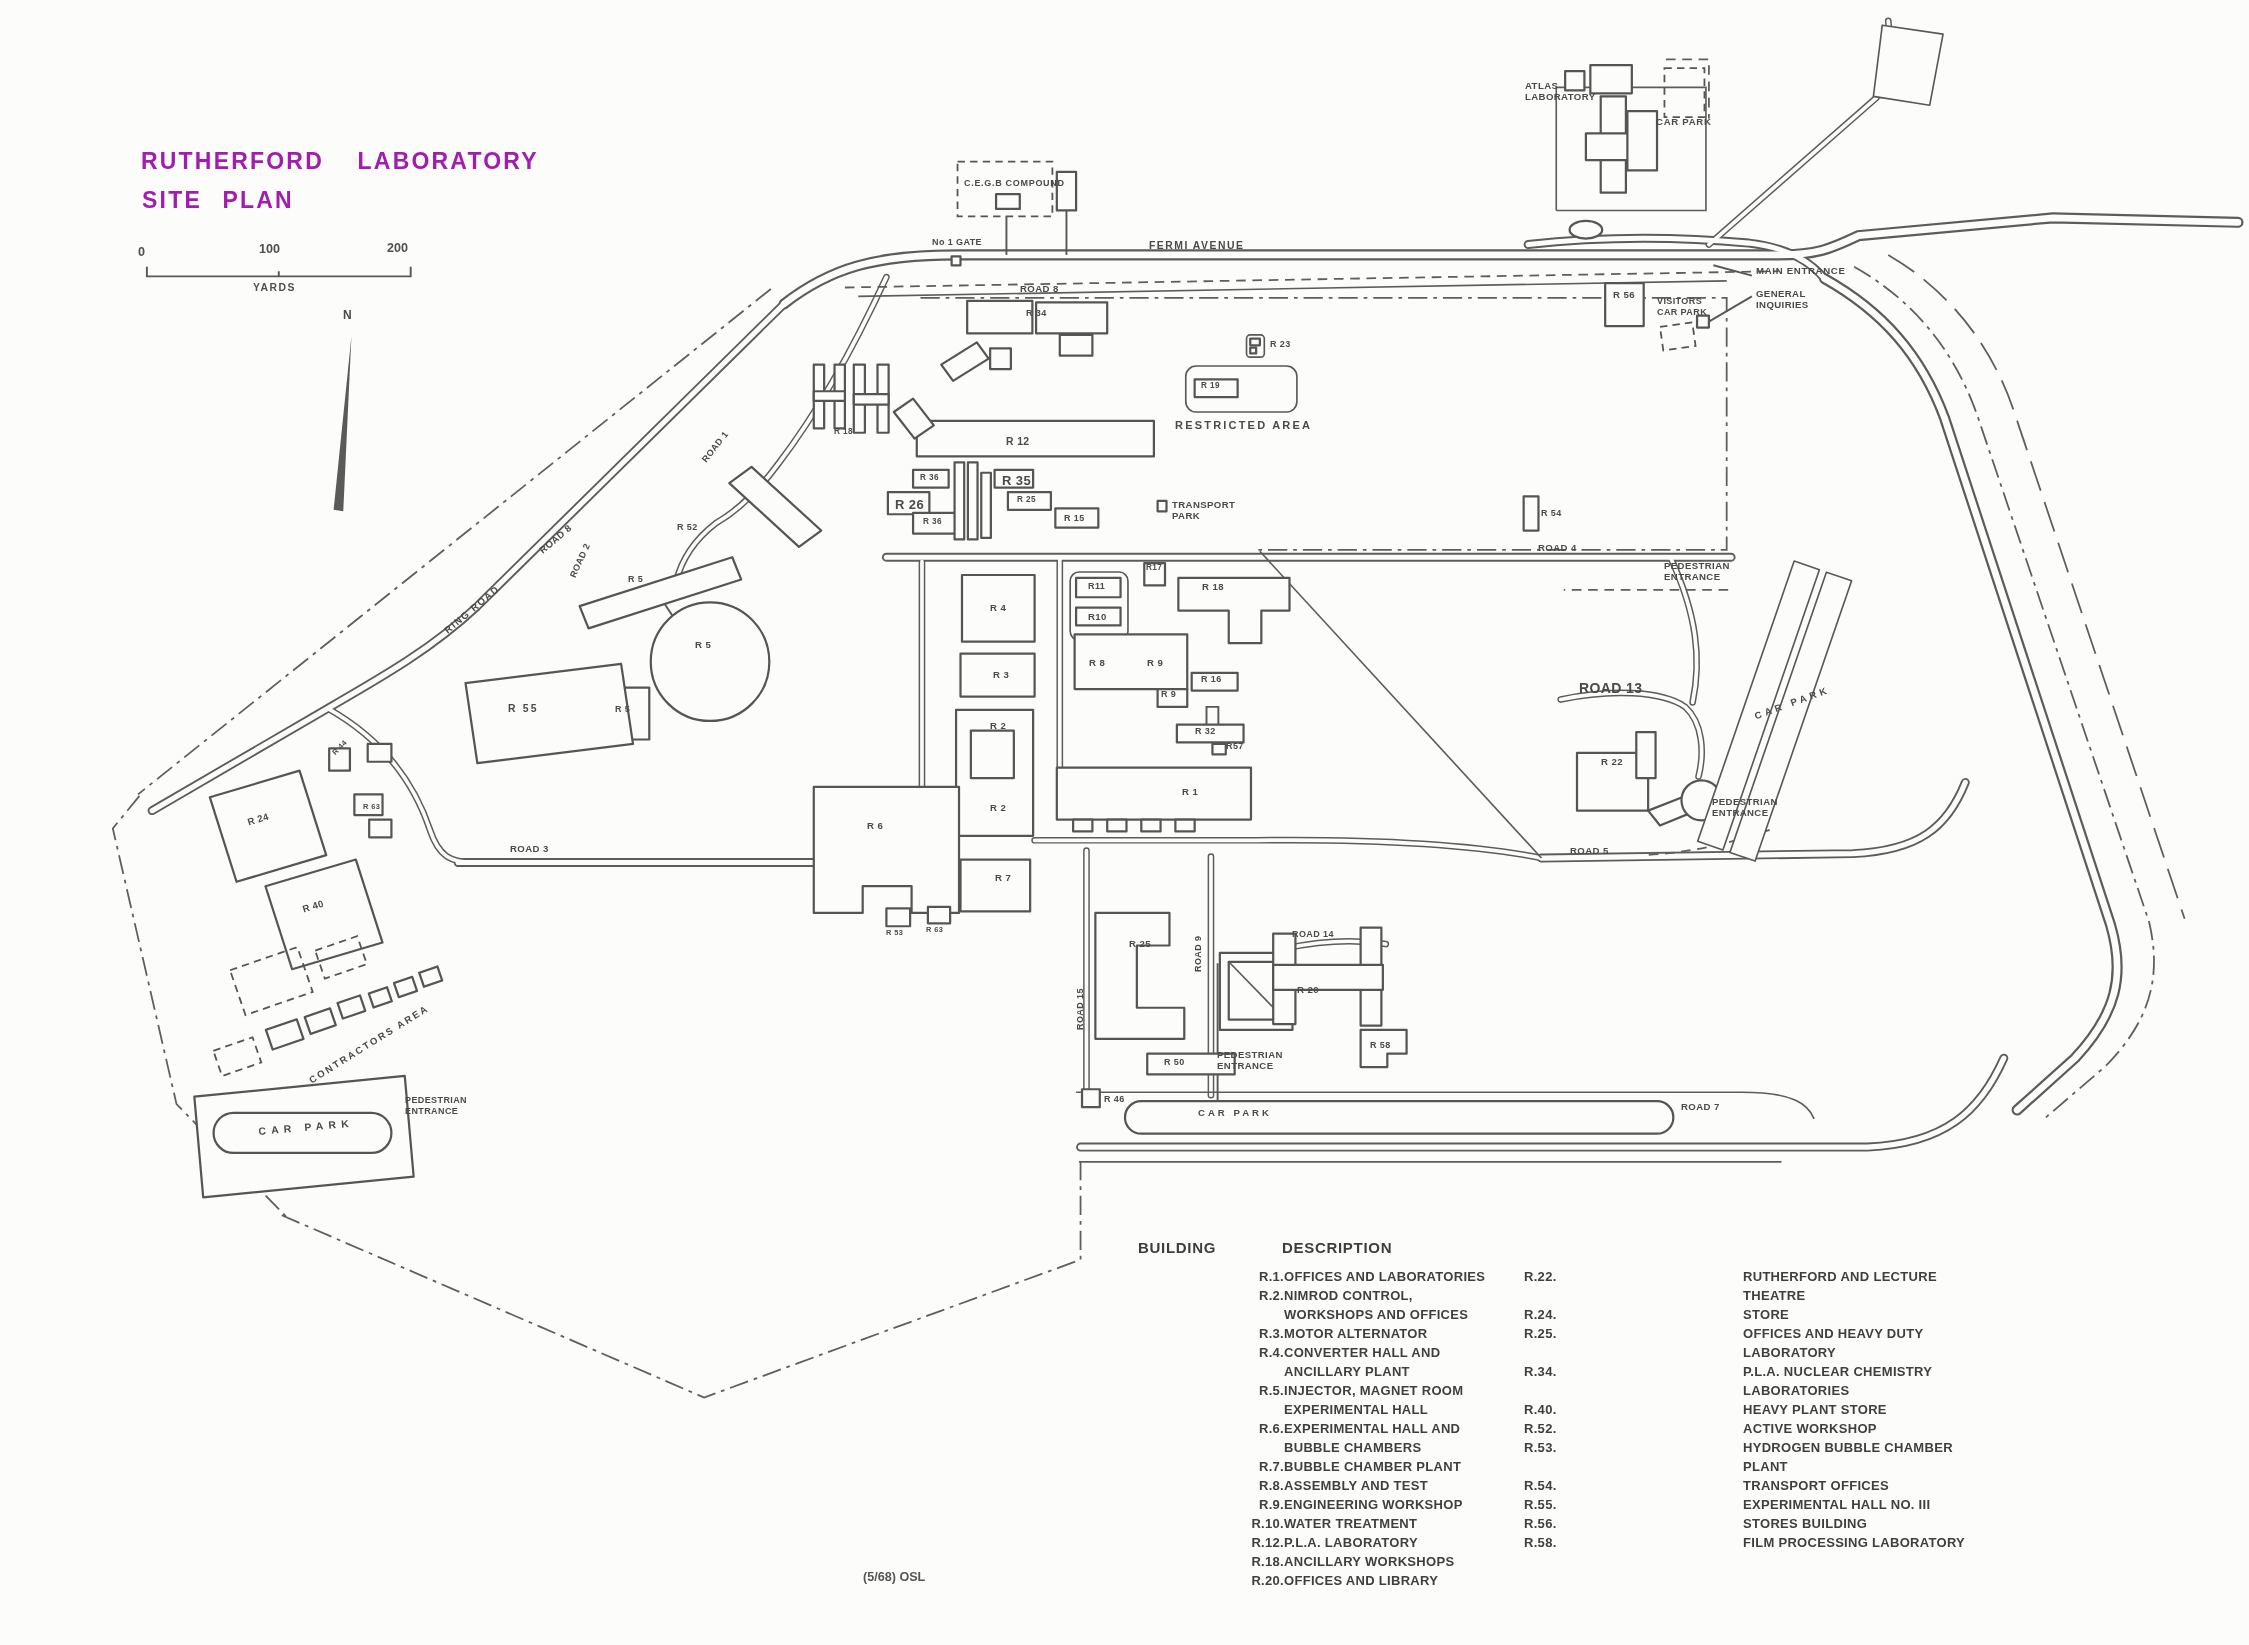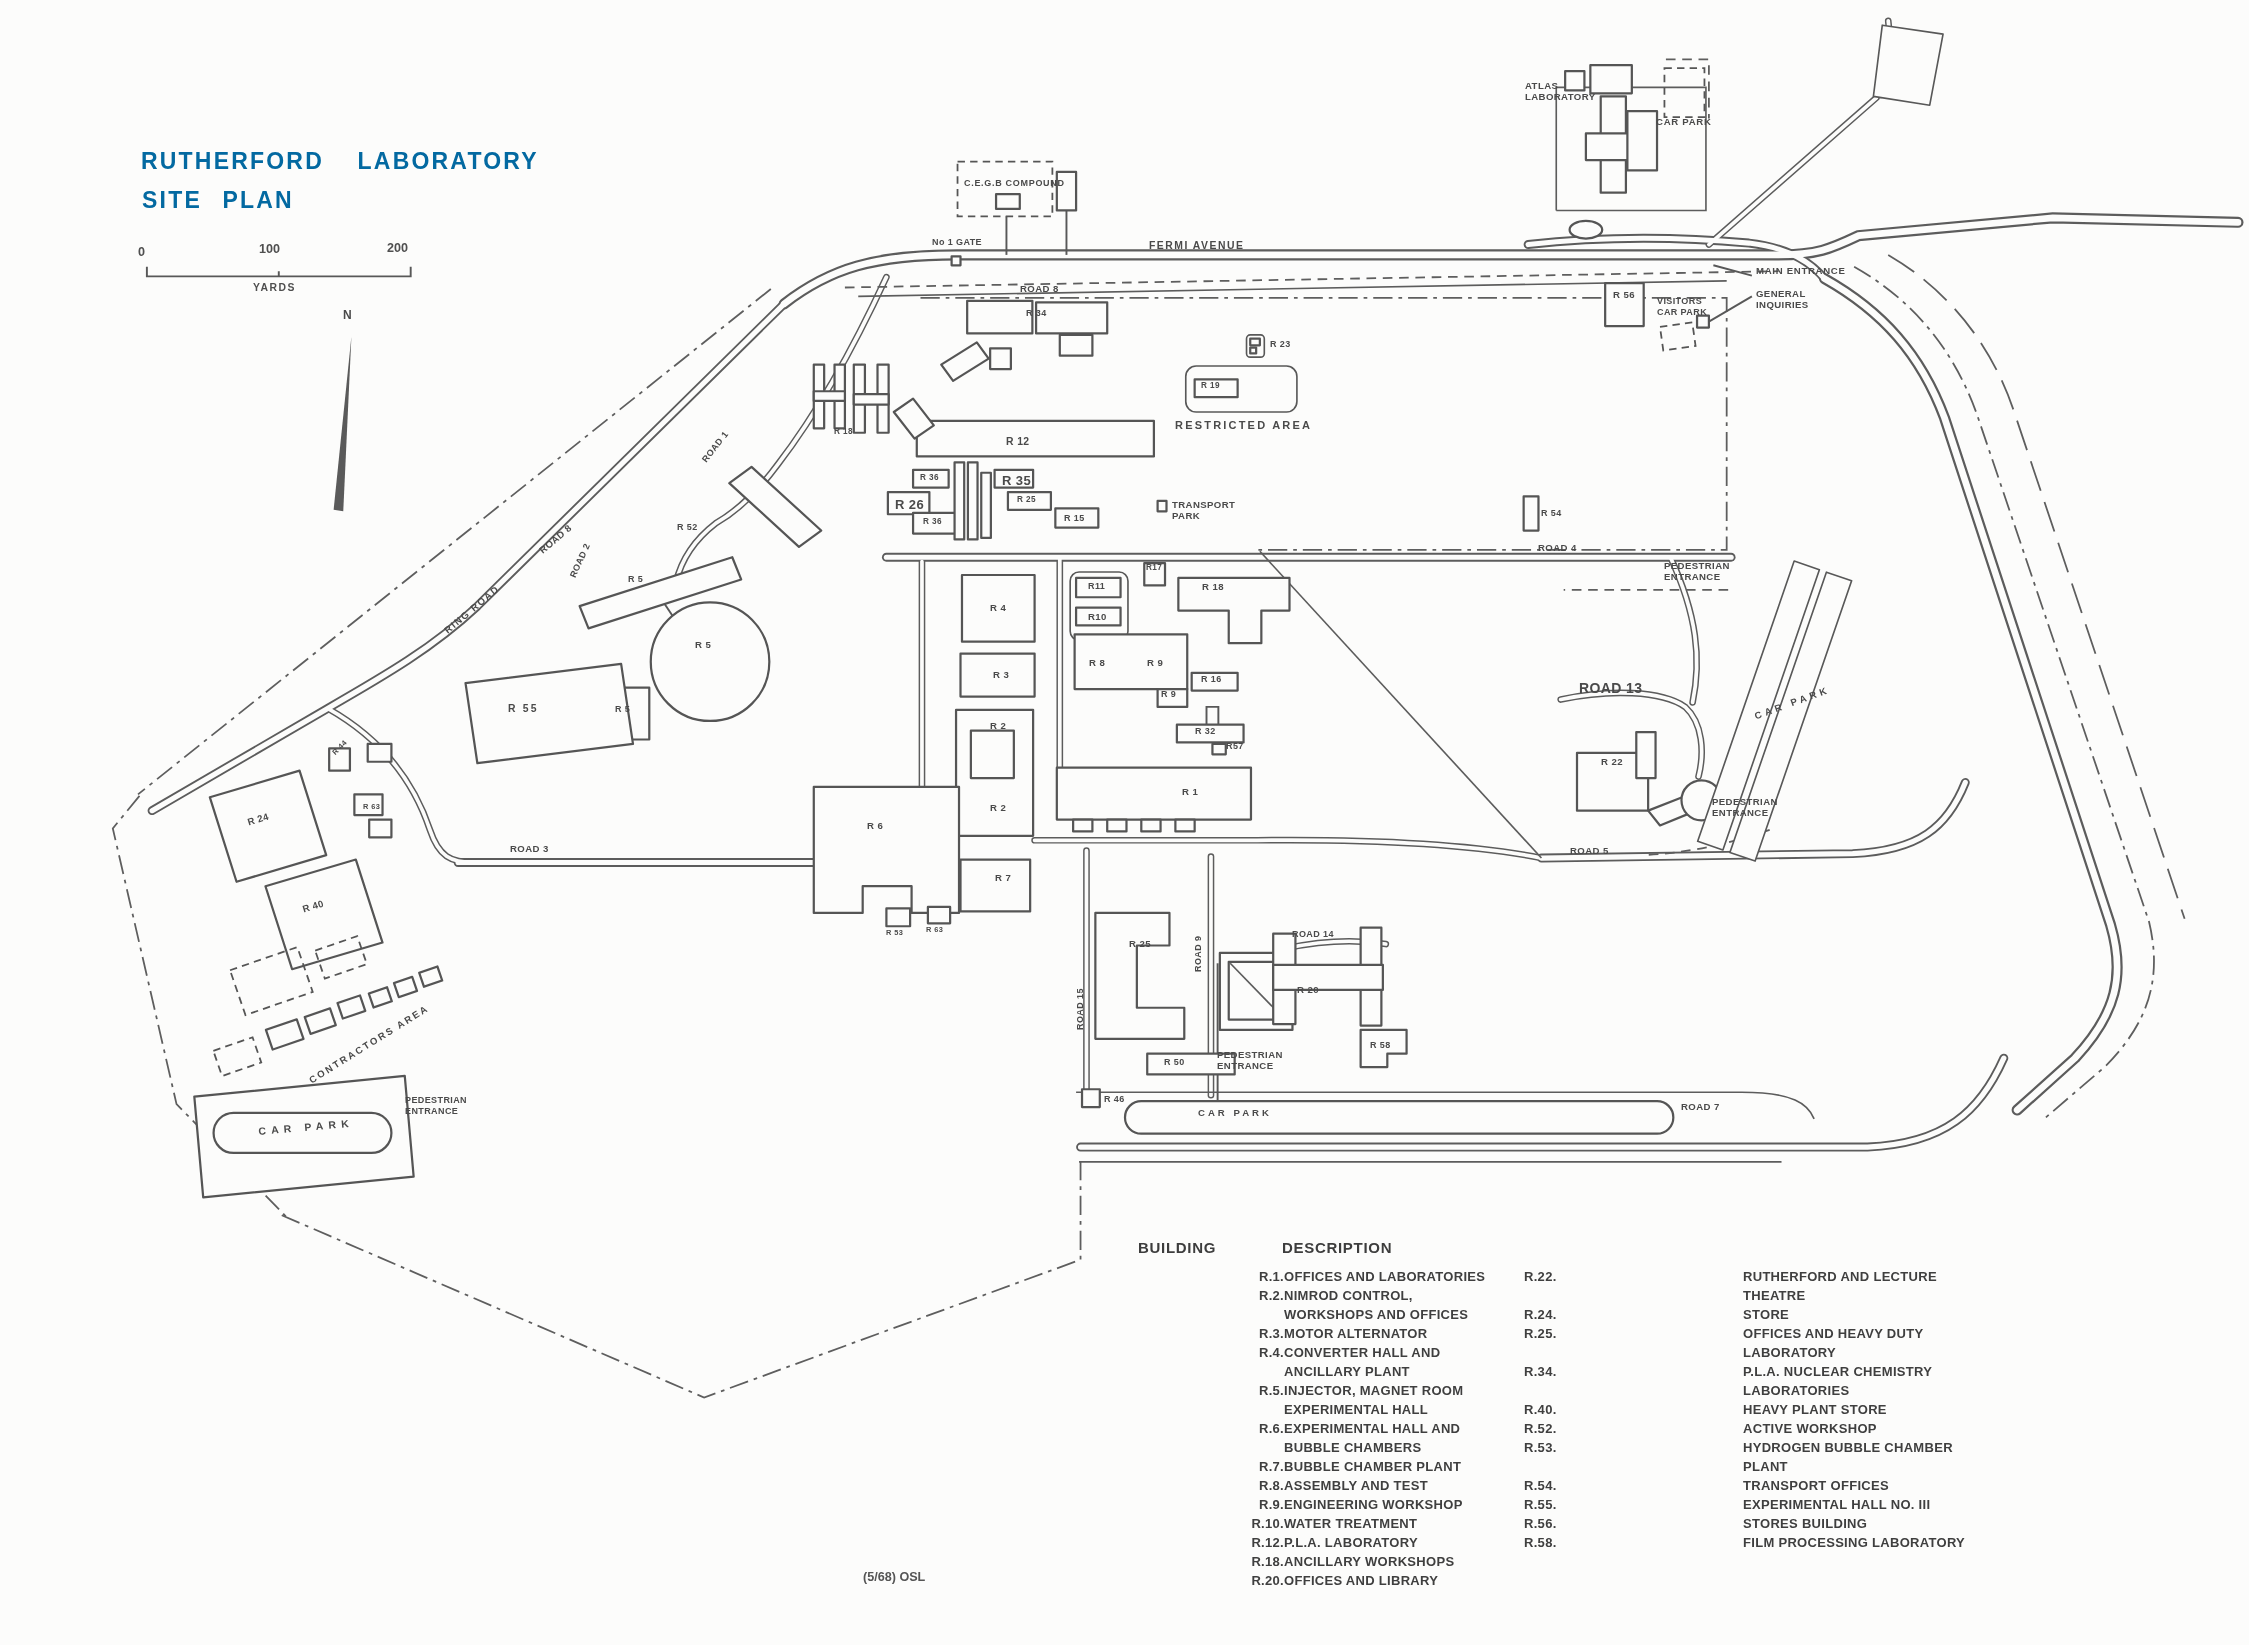--- a/index.html
+++ b/index.html
@@ -18,21 +18,21 @@
   .dashdot{fill:none;stroke:#5e5e5e;stroke-width:2.4;stroke-dasharray:26 8 5 8;}
   .ldash{fill:none;stroke:#5e5e5e;stroke-width:2.4;stroke-dasharray:42 16;}
   .dash{fill:none;stroke:#5e5e5e;stroke-width:2.4;stroke-dasharray:13 9;}
   .bld{fill:#fcfcfb;stroke:#555;stroke-width:3;stroke-linejoin:round;}
   .bldthin{fill:#fcfcfb;stroke:#585858;stroke-width:2.2;stroke-linejoin:round;}
   .dashedb{fill:none;stroke:#555;stroke-width:2.4;stroke-dasharray:10 7;}
   .narrow{fill:#5a5a5a;stroke:none;}
 
   .mlabel{position:absolute;font-weight:bold;color:#4a4a4a;white-space:pre-line;
           line-height:1.18;transform-origin:0 0;letter-spacing:0.4px;}
-  .ttl{position:absolute;font-weight:bold;color:#0369a1;}
+  .ttl{position:absolute;font-weight:bold;color:#a21caf;}
   #title-line1{left:141px;top:148px;font-size:23px;letter-spacing:2.2px;word-spacing:25px;}
   #title-line2{left:142px;top:187px;font-size:23px;letter-spacing:2.2px;word-spacing:12px;}
   .scl{position:absolute;font-weight:bold;color:#4f4f4f;}
   #scale-0{left:138px;top:245px;font-size:12.6px;}
   #scale-100{left:259px;top:242px;font-size:12.6px;}
   #scale-200{left:387px;top:241px;font-size:12.6px;}
   #scale-unit{left:253px;top:282px;font-size:10.4px;letter-spacing:1.5px;}
   #footer-note{position:absolute;left:863px;top:1570px;font-size:12.6px;font-weight:bold;color:#555;}
 
   .legend-head{position:absolute;font-size:15px;font-weight:bold;color:#3d3d3d;letter-spacing:0.7px;}

